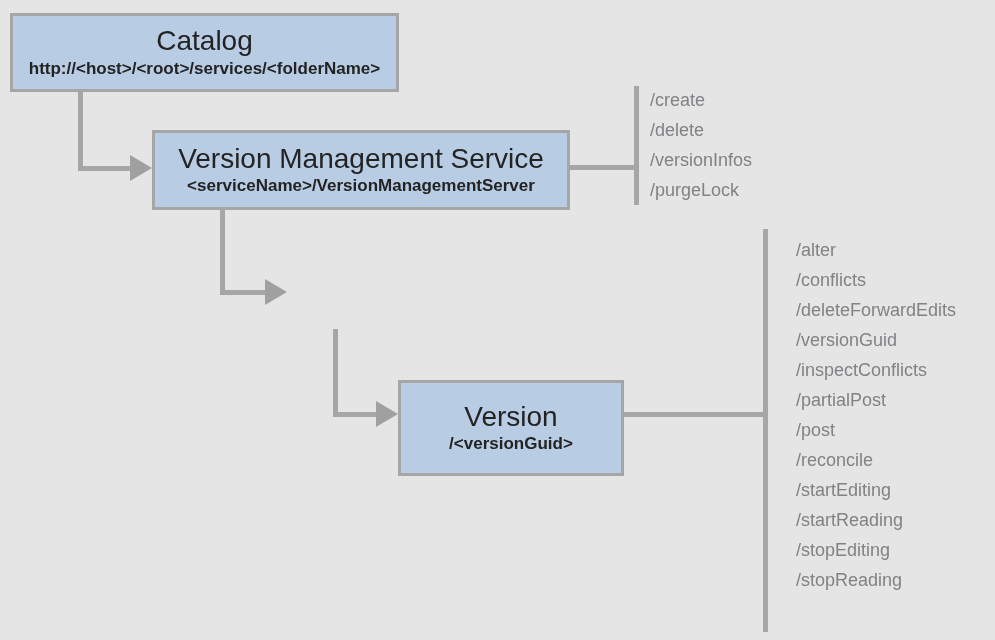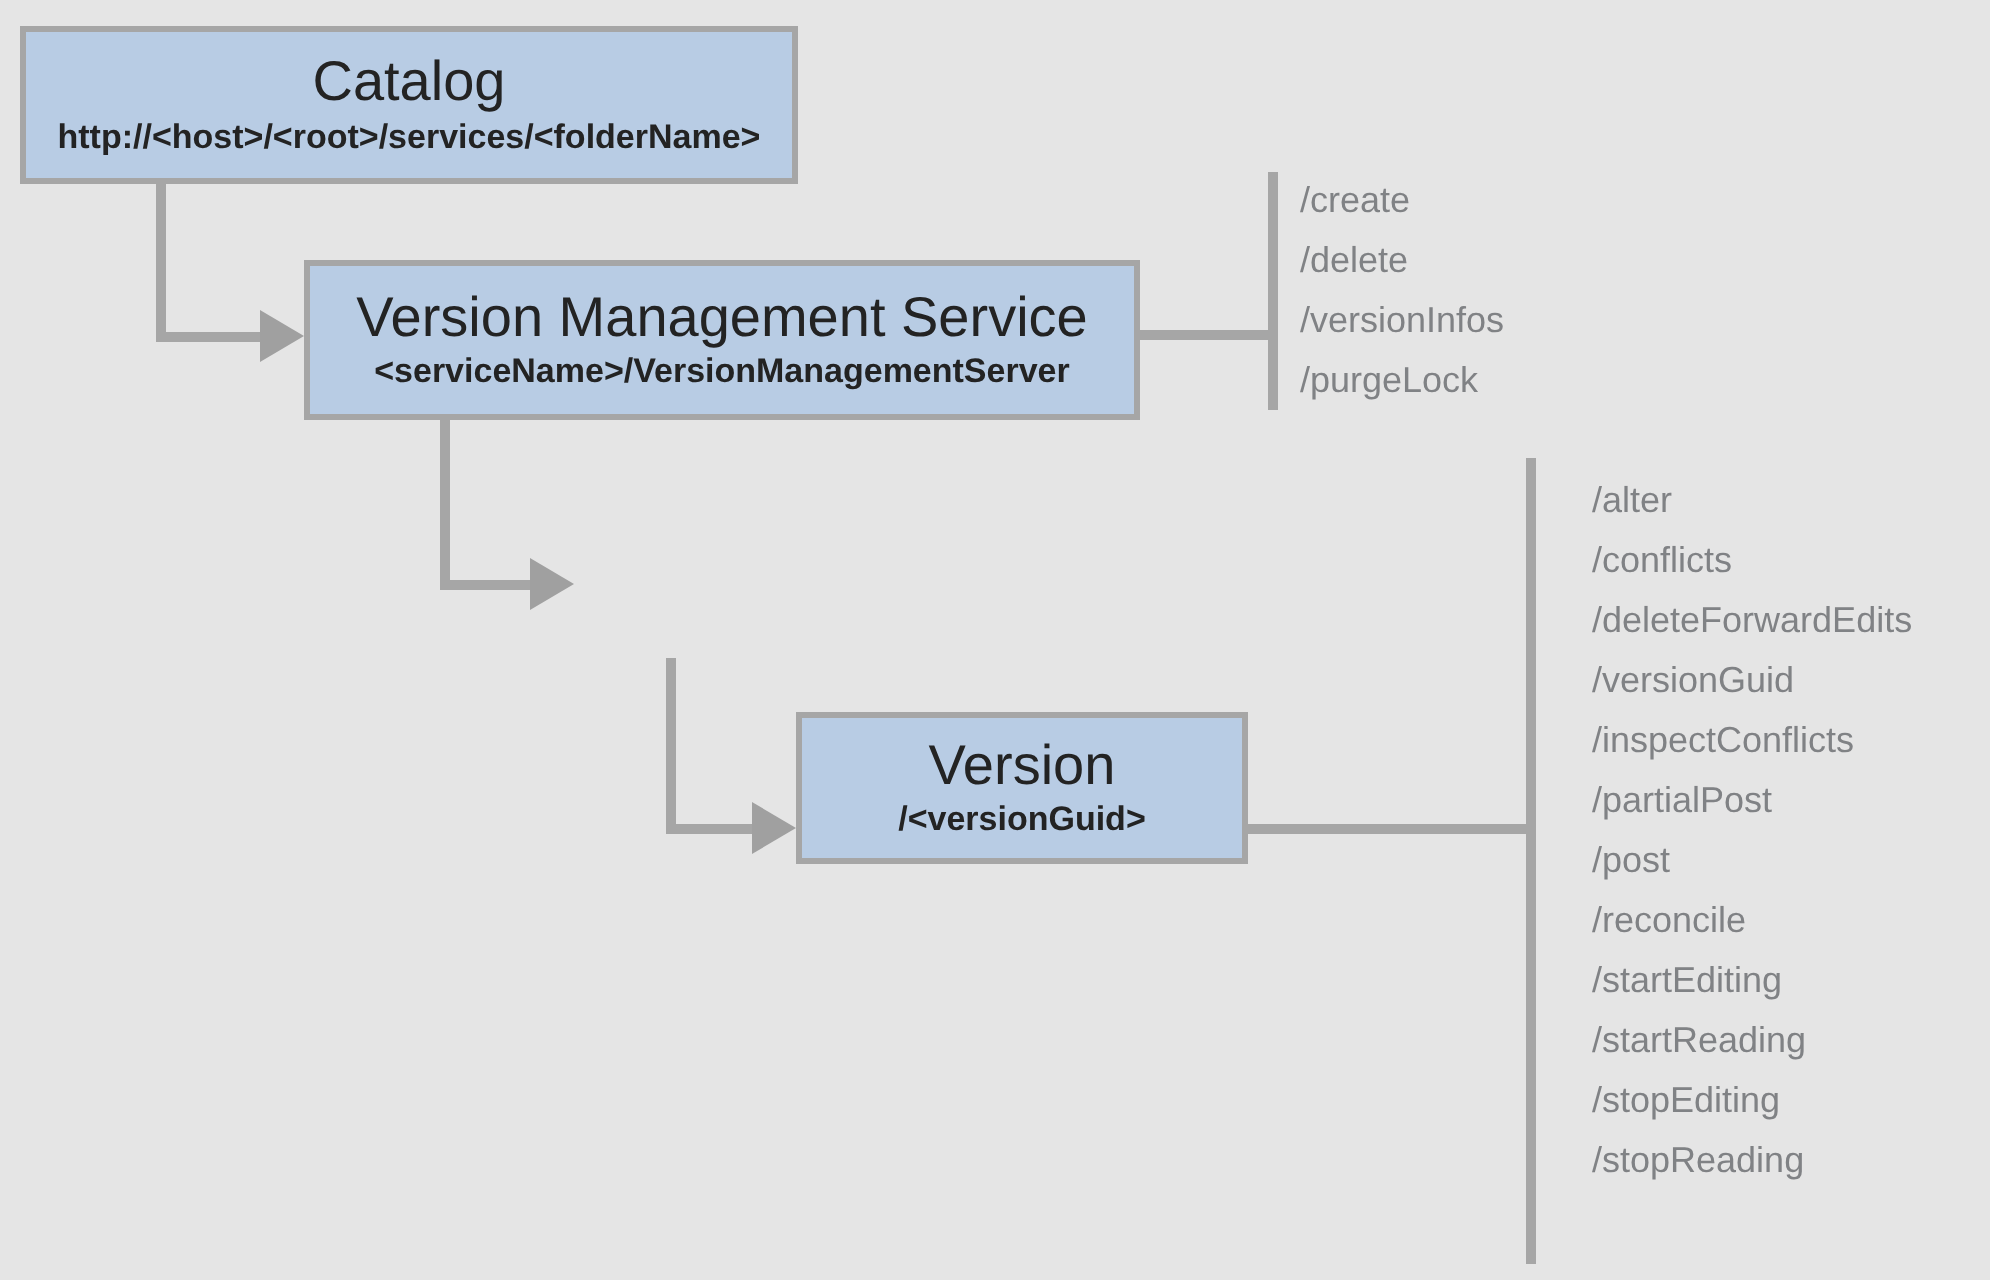--- a/index.html
+++ b/index.html
@@ -36,21 +36,21 @@
   }
   .node-subtitle {
     font-size: 17px;
     font-weight: bold;
     color: #232323;
     white-space: nowrap;
   }
   #node-catalog  { left: 10px;  top: 13px;  width: 389px; height: 79px; }
   #node-vms      { left: 152px; top: 130px; width: 418px; height: 80px; }
   #node-versions { left: 287px; top: 253px; width: 270px; height: 78px; }
-  #node-version  { left: 398px; top: 356px; width: 226px; height: 76px; }
+  #node-version  { left: 398px; top: 380px; width: 226px; height: 96px; }
 
   
   .line {
     position: absolute;
     background: #a6a6a6;
   }
   .arrowhead {
     position: absolute;
     width: 0;
     height: 0;

